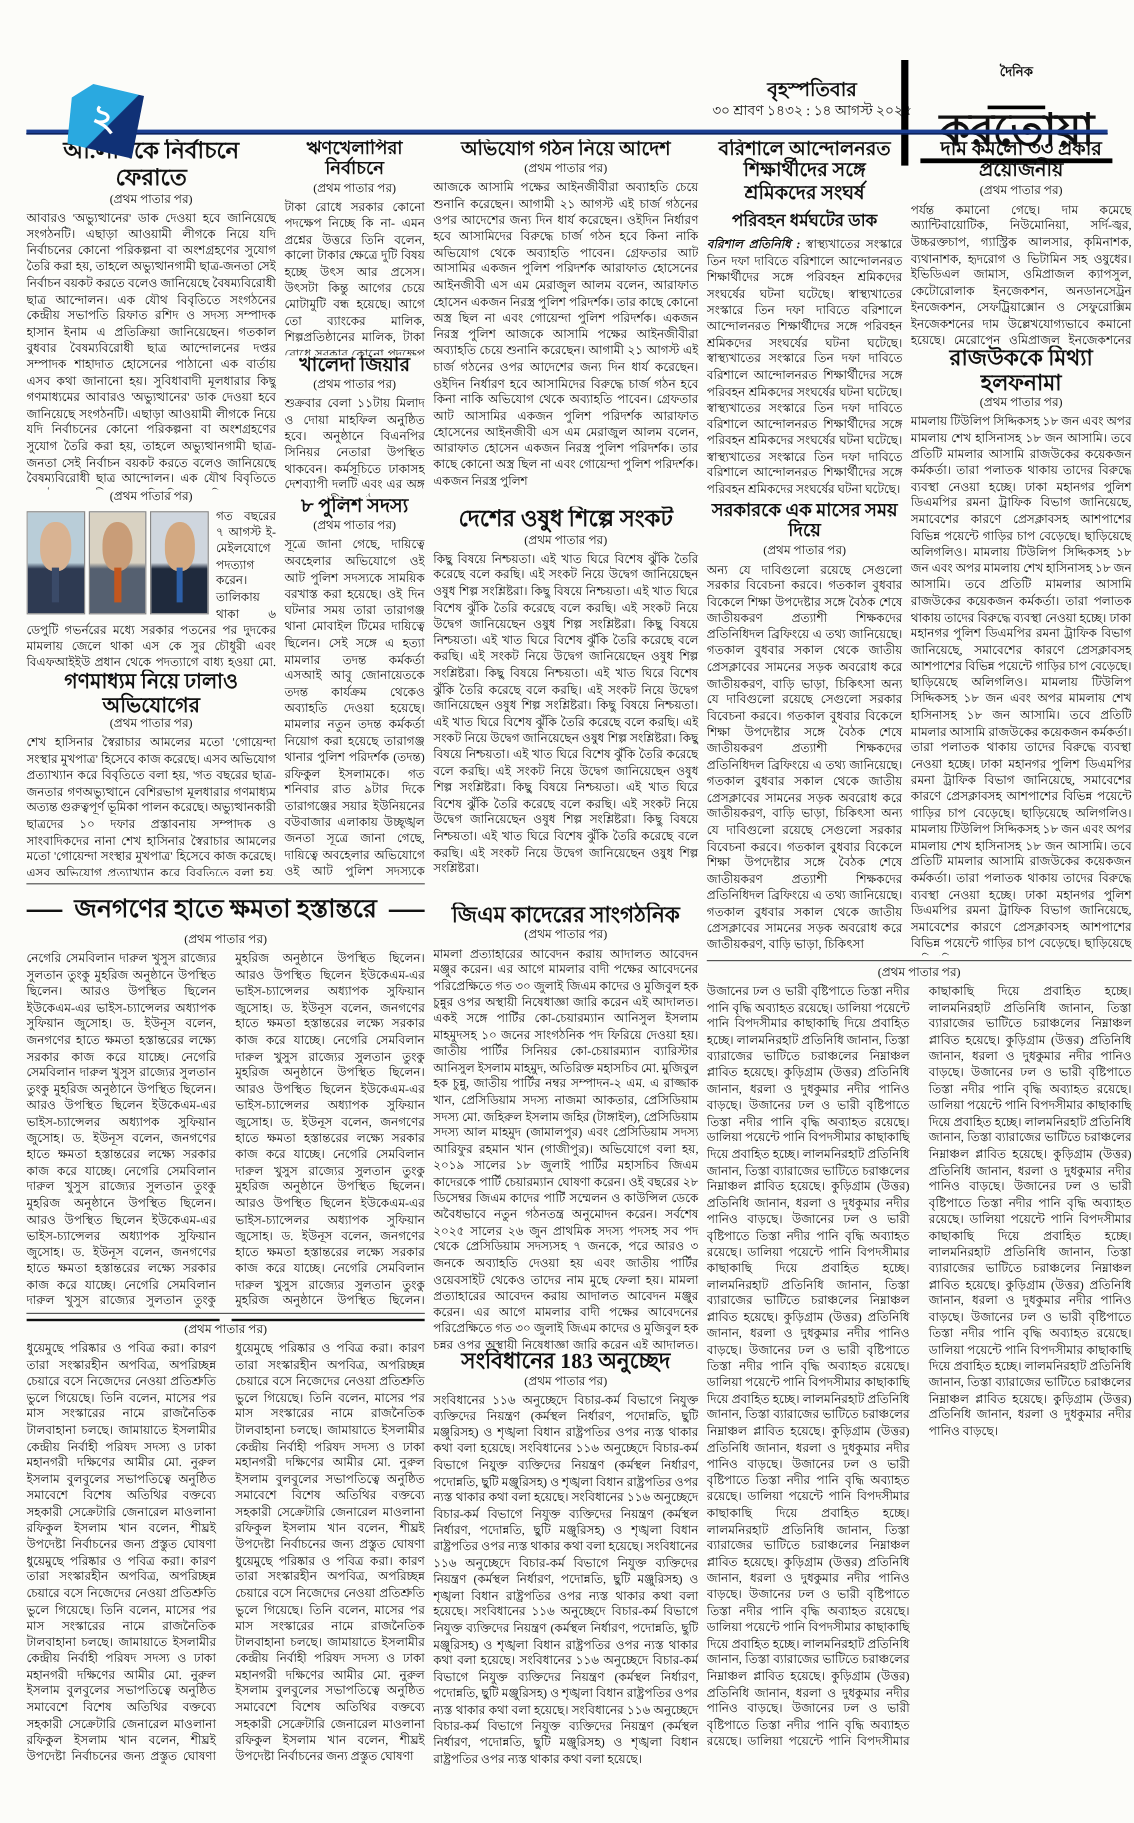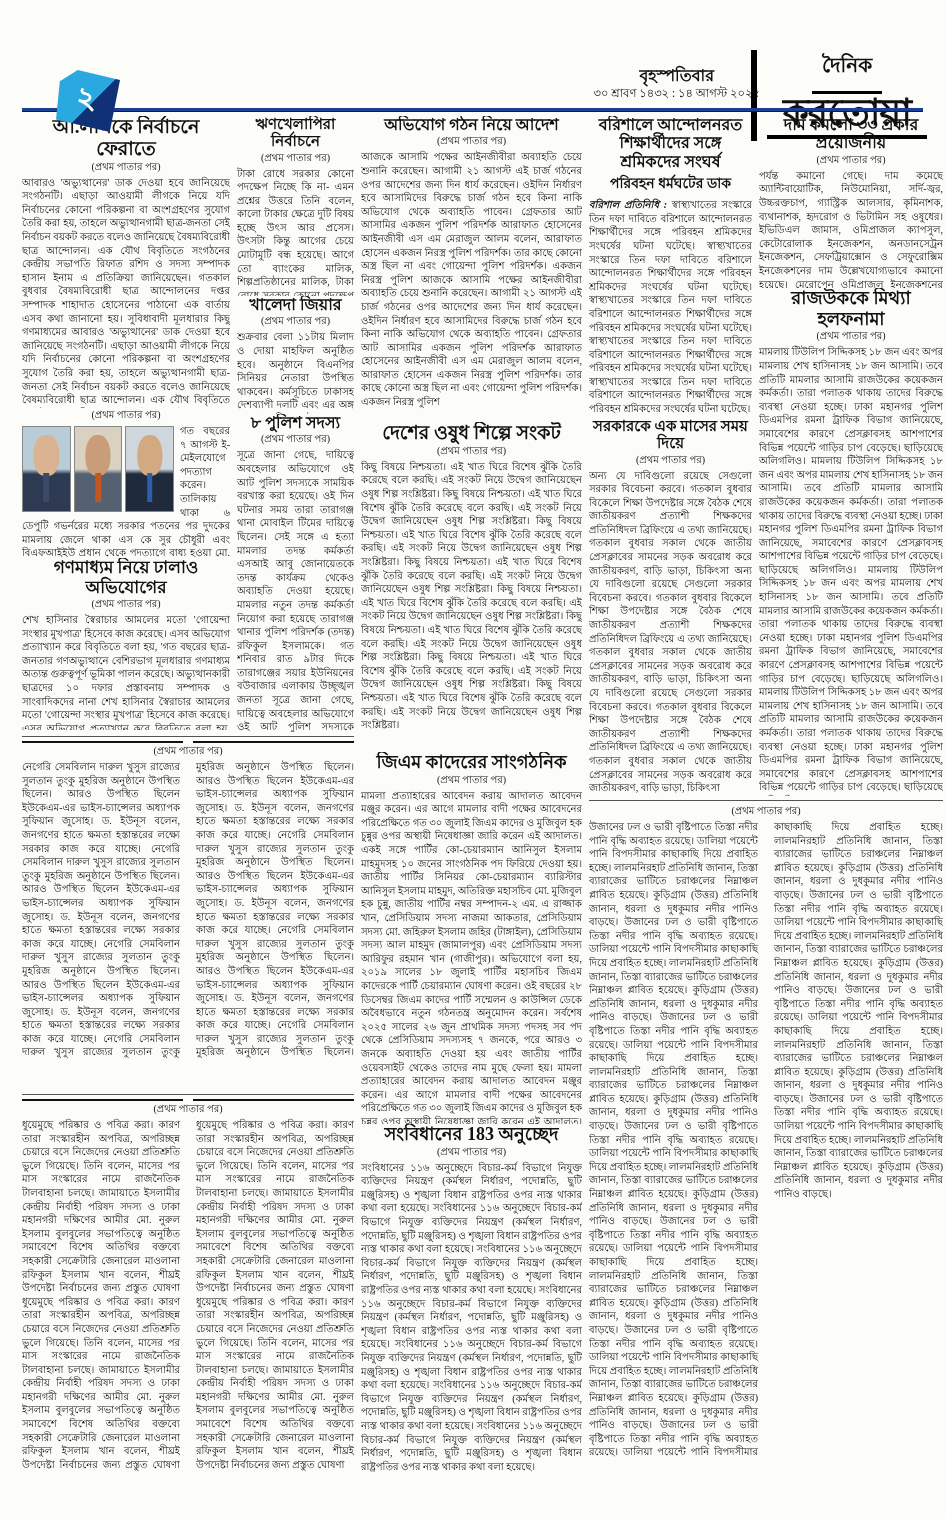--- a/index.html
+++ b/index.html
@@ -10,22 +10,22 @@
   .logo{position:absolute;left:56px;top:70px;width:64px;height:62px;z-index:3;
         background:linear-gradient(135deg,#2aa9e0 0 54%,#103176 55% 100%);
         clip-path:polygon(34% 0,100% 16%,84% 100%,0 80%,6% 18%);
         display:flex;align-items:center;justify-content:center;}
   .logo span{color:#fff;font-size:30px;font-weight:bold;transform:translate(-2px,-2px);}
   .dateblock{position:absolute;right:185px;top:66px;text-align:center;}
   .weekday{font-weight:bold;font-size:16px;line-height:1.2;}
   .dateline{font-size:11.5px;line-height:1.5;}
   .brand{position:absolute;right:14px;top:50px;width:160px;border-left:6px solid #000;
          padding:0 4px 2px 10px;text-align:center;}
-  .brand-top{font-weight:bold;font-size:20px;border-bottom:3px solid #000;display:inline-block;
-             padding:0 10px 8px;}
+  .brand-top{font-weight:bold;font-size:11px;border-bottom:3px solid #000;display:inline-block;
+             padding:0 10px 18px;}
   .brand-name{font-weight:bold;font-size:37px;line-height:1.05;border-bottom:4px solid #000;
               padding-bottom:2px;letter-spacing:-1px;}
   .blue-rule{position:absolute;left:22px;width:901px;top:108px;height:3px;z-index:1;
              background:#1b3f94;border-bottom:1px solid #0c1c4e;box-shadow:0 3px 0 -2px #0c1c4e;}
 
   
   .col,.box{position:absolute;overflow:hidden;}
   article{overflow:hidden;}
   h2.hl{margin:0 0 1px;text-align:center;font-weight:bold;line-height:1.15;}
   .tag{text-align:center;font-size:10px;line-height:1.2;margin:1px 0 3px;}
@@ -167,20 +167,21 @@
     <article style="height:508px">
       <h2 class="hl" style="font-size:18px">রাজউককে মিথ্যা হলফনামা</h2>
       <div class="tag">(প্রথম পাতার পর)</div>
       <p class="body">মামলায় টিউলিপ সিদ্দিকসহ ১৮ জন এবং অপর মামলায় শেখ হাসিনাসহ ১৮ জন আসামি। তবে প্রতিটি মামলার আসামি রাজউকের কয়েকজন কর্মকর্তা। তারা পলাতক থাকায় তাদের বিরুদ্ধে ব্যবস্থা নেওয়া হচ্ছে। ঢাকা মহানগর পুলিশ ডিএমপির রমনা ট্রাফিক বিভাগ জানিয়েছে, সমাবেশের কারণে প্রেসক্লাবসহ আশপাশের বিভিন্ন পয়েন্টে গাড়ির চাপ বেড়েছে। ছাড়িয়েছে অলিগলিও। মামলায় টিউলিপ সিদ্দিকসহ ১৮ জন এবং অপর মামলায় শেখ হাসিনাসহ ১৮ জন আসামি। তবে প্রতিটি মামলার আসামি রাজউকের কয়েকজন কর্মকর্তা। তারা পলাতক থাকায় তাদের বিরুদ্ধে ব্যবস্থা নেওয়া হচ্ছে। ঢাকা মহানগর পুলিশ ডিএমপির রমনা ট্রাফিক বিভাগ জানিয়েছে, সমাবেশের কারণে প্রেসক্লাবসহ আশপাশের বিভিন্ন পয়েন্টে গাড়ির চাপ বেড়েছে। ছাড়িয়েছে অলিগলিও। মামলায় টিউলিপ সিদ্দিকসহ ১৮ জন এবং অপর মামলায় শেখ হাসিনাসহ ১৮ জন আসামি। তবে প্রতিটি মামলার আসামি রাজউকের কয়েকজন কর্মকর্তা। তারা পলাতক থাকায় তাদের বিরুদ্ধে ব্যবস্থা নেওয়া হচ্ছে। ঢাকা মহানগর পুলিশ ডিএমপির রমনা ট্রাফিক বিভাগ জানিয়েছে, সমাবেশের কারণে প্রেসক্লাবসহ আশপাশের বিভিন্ন পয়েন্টে গাড়ির চাপ বেড়েছে। ছাড়িয়েছে অলিগলিও। মামলায় টিউলিপ সিদ্দিকসহ ১৮ জন এবং অপর মামলায় শেখ হাসিনাসহ ১৮ জন আসামি। তবে প্রতিটি মামলার আসামি রাজউকের কয়েকজন কর্মকর্তা। তারা পলাতক থাকায় তাদের বিরুদ্ধে ব্যবস্থা নেওয়া হচ্ছে। ঢাকা মহানগর পুলিশ ডিএমপির রমনা ট্রাফিক বিভাগ জানিয়েছে, সমাবেশের কারণে প্রেসক্লাবসহ আশপাশের বিভিন্ন পয়েন্টে গাড়ির চাপ বেড়েছে। ছাড়িয়েছে অলিগলিও।</p>
     </article>
   </section>
 
   <section class="box" id="box1">
     <div class="box-head">
       <span class="hrule"></span>
+      <h2>জনগণের হাতে ক্ষমতা হস্তান্তরে</h2>
       <span class="hrule"></span>
     </div>
     <div class="tag">(প্রথম পাতার পর)</div>
     <div class="cols" style="height:300px">
       <p class="body">নেগেরি সেমবিলান দারুল খুসুস রাজ্যের সুলতান তুংকু মুহরিজ অনুষ্ঠানে উপস্থিত ছিলেন। আরও উপস্থিত ছিলেন ইউকেএম-এর ভাইস-চ্যান্সেলর অধ্যাপক সুফিয়ান জুসোহ। ড. ইউনূস বলেন, জনগণের হাতে ক্ষমতা হস্তান্তরের লক্ষ্যে সরকার কাজ করে যাচ্ছে। নেগেরি সেমবিলান দারুল খুসুস রাজ্যের সুলতান তুংকু মুহরিজ অনুষ্ঠানে উপস্থিত ছিলেন। আরও উপস্থিত ছিলেন ইউকেএম-এর ভাইস-চ্যান্সেলর অধ্যাপক সুফিয়ান জুসোহ। ড. ইউনূস বলেন, জনগণের হাতে ক্ষমতা হস্তান্তরের লক্ষ্যে সরকার কাজ করে যাচ্ছে। নেগেরি সেমবিলান দারুল খুসুস রাজ্যের সুলতান তুংকু মুহরিজ অনুষ্ঠানে উপস্থিত ছিলেন। আরও উপস্থিত ছিলেন ইউকেএম-এর ভাইস-চ্যান্সেলর অধ্যাপক সুফিয়ান জুসোহ। ড. ইউনূস বলেন, জনগণের হাতে ক্ষমতা হস্তান্তরের লক্ষ্যে সরকার কাজ করে যাচ্ছে। নেগেরি সেমবিলান দারুল খুসুস রাজ্যের সুলতান তুংকু মুহরিজ অনুষ্ঠানে উপস্থিত ছিলেন। আরও উপস্থিত ছিলেন ইউকেএম-এর ভাইস-চ্যান্সেলর অধ্যাপক সুফিয়ান জুসোহ। ড. ইউনূস বলেন, জনগণের হাতে ক্ষমতা হস্তান্তরের লক্ষ্যে সরকার কাজ করে যাচ্ছে। নেগেরি সেমবিলান দারুল খুসুস রাজ্যের সুলতান তুংকু মুহরিজ অনুষ্ঠানে উপস্থিত ছিলেন। আরও উপস্থিত ছিলেন ইউকেএম-এর ভাইস-চ্যান্সেলর অধ্যাপক সুফিয়ান জুসোহ। ড. ইউনূস বলেন, জনগণের হাতে ক্ষমতা হস্তান্তরের লক্ষ্যে সরকার কাজ করে যাচ্ছে। নেগেরি সেমবিলান দারুল খুসুস রাজ্যের সুলতান তুংকু মুহরিজ অনুষ্ঠানে উপস্থিত ছিলেন। আরও উপস্থিত ছিলেন ইউকেএম-এর ভাইস-চ্যান্সেলর অধ্যাপক সুফিয়ান জুসোহ। ড. ইউনূস বলেন, জনগণের হাতে ক্ষমতা হস্তান্তরের লক্ষ্যে সরকার কাজ করে যাচ্ছে। নেগেরি সেমবিলান দারুল খুসুস রাজ্যের সুলতান তুংকু মুহরিজ অনুষ্ঠানে উপস্থিত ছিলেন। আরও উপস্থিত ছিলেন ইউকেএম-এর ভাইস-চ্যান্সেলর অধ্যাপক সুফিয়ান জুসোহ। ড. ইউনূস বলেন, জনগণের হাতে ক্ষমতা হস্তান্তরের লক্ষ্যে সরকার কাজ করে যাচ্ছে। নেগেরি সেমবিলান দারুল খুসুস রাজ্যের সুলতান তুংকু মুহরিজ অনুষ্ঠানে উপস্থিত ছিলেন। আরও উপস্থিত ছিলেন ইউকেএম-এর ভাইস-চ্যান্সেলর অধ্যাপক সুফিয়ান জুসোহ। ড. ইউনূস বলেন, জনগণের হাতে ক্ষমতা হস্তান্তরের লক্ষ্যে সরকার কাজ করে যাচ্ছে।</p>
     </div>
   </section>
 
   <section class="box" id="box2">
     <div class="box-head">

